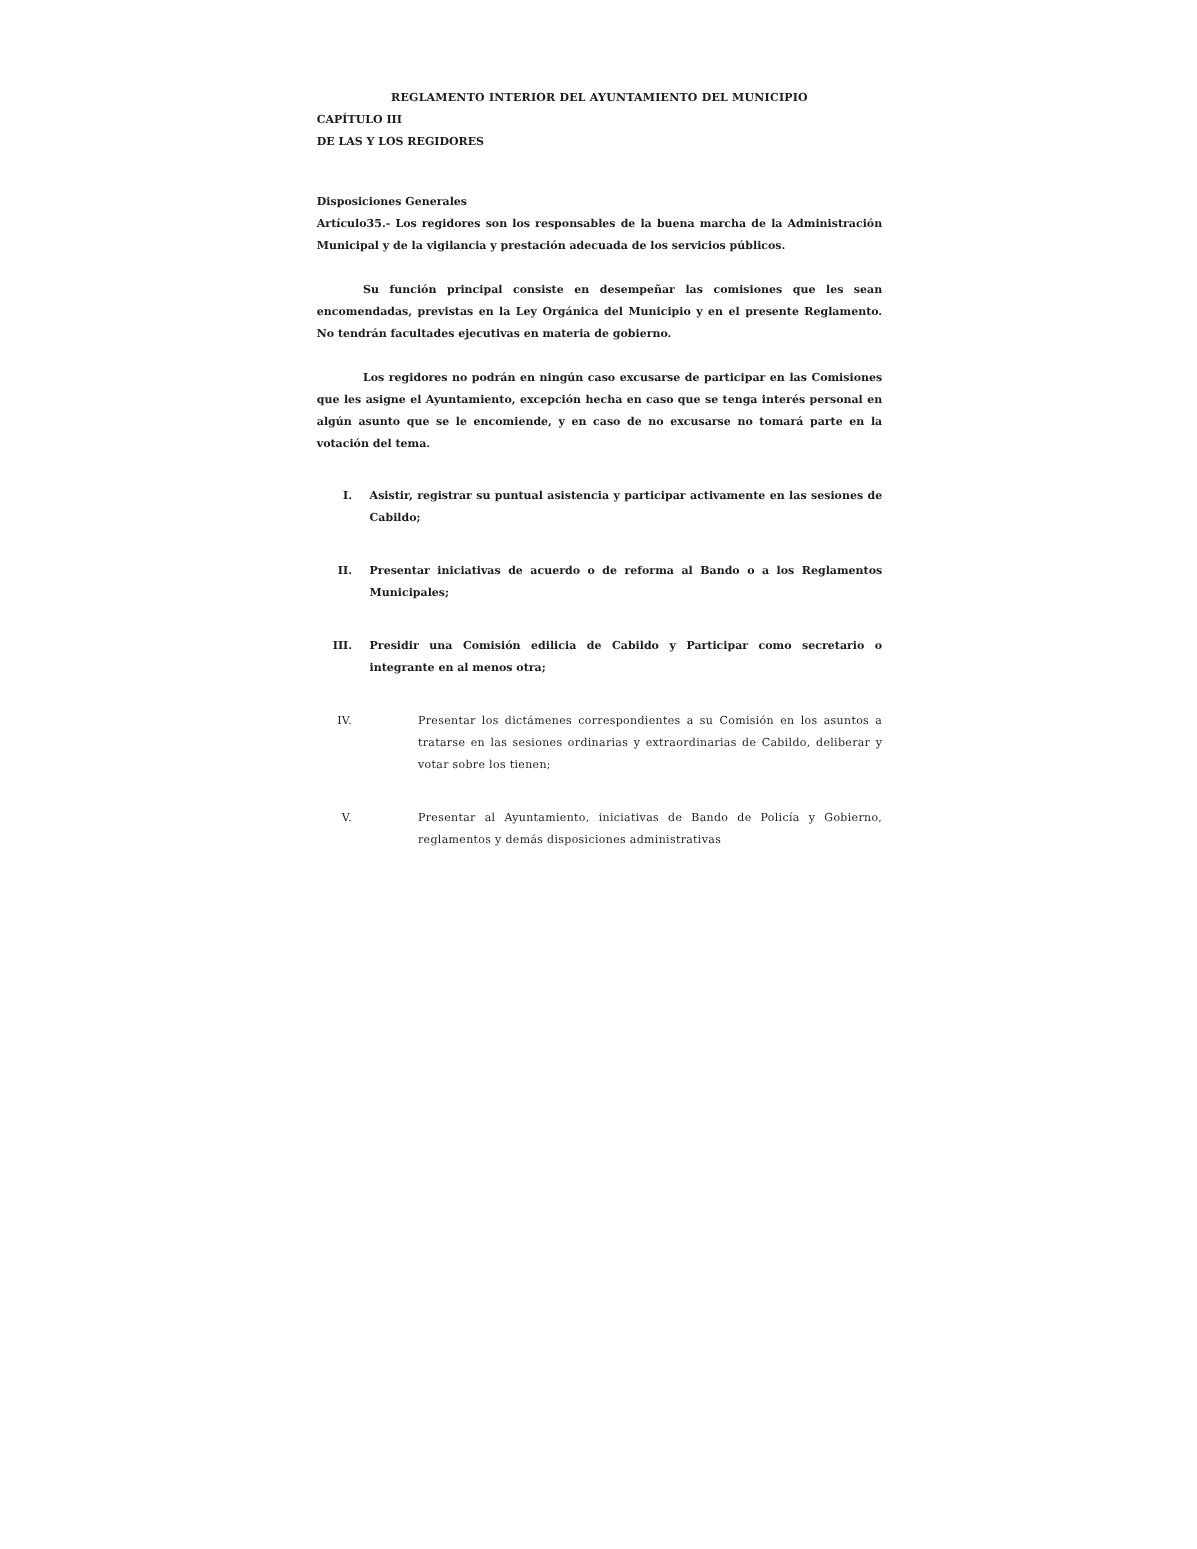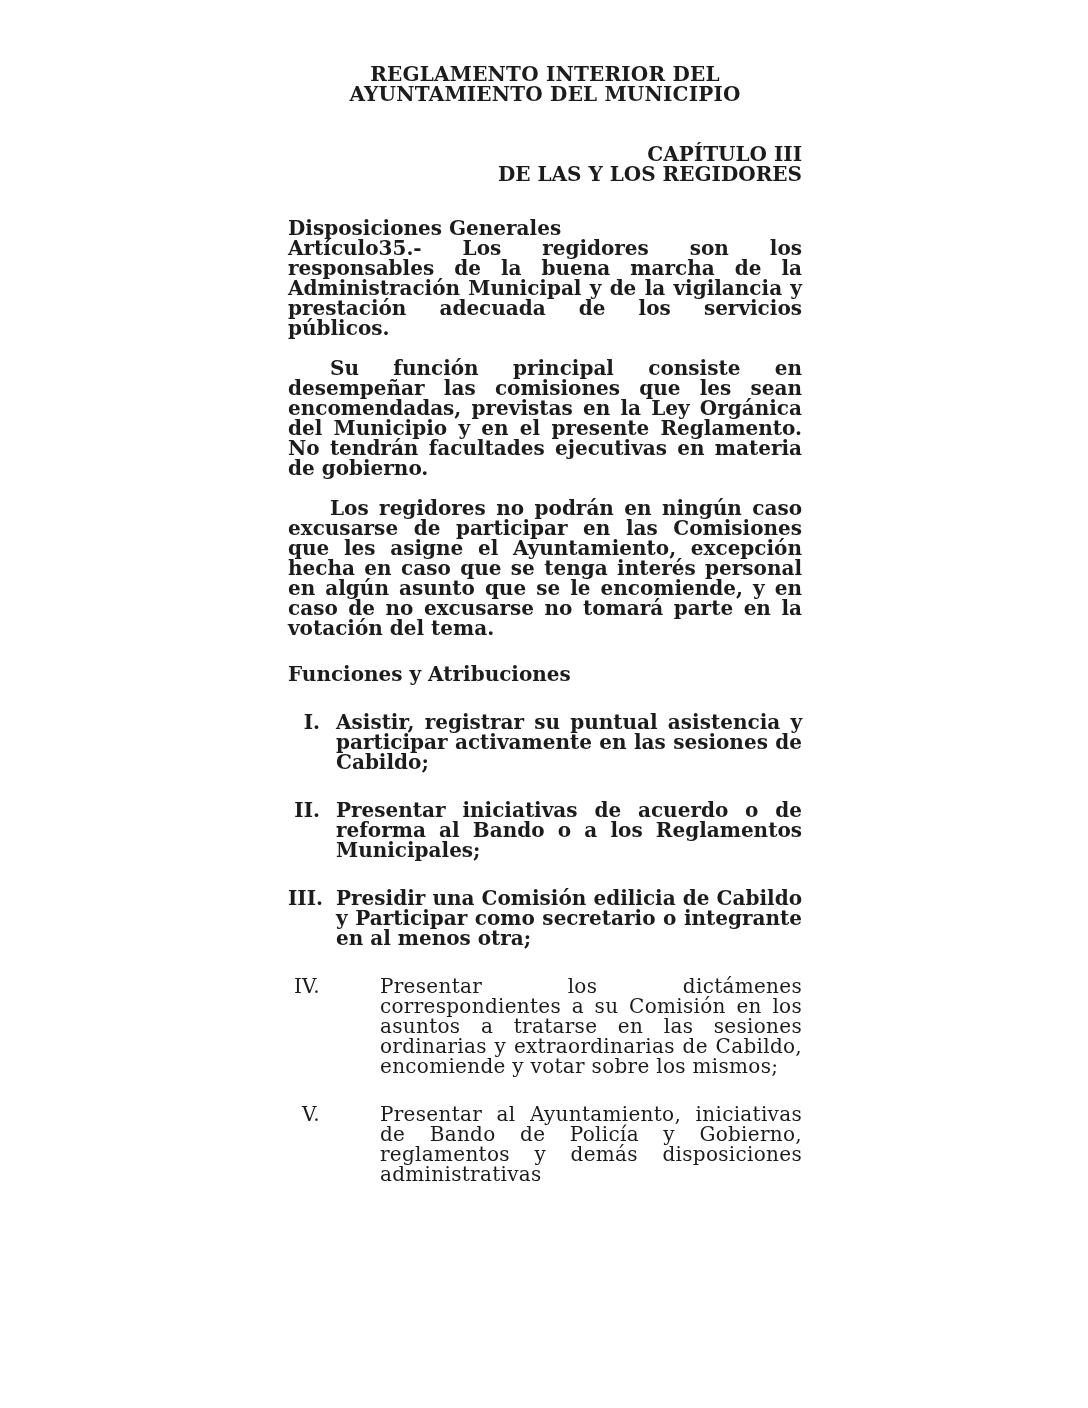--- a/index.html
+++ b/index.html
@@ -10,34 +10,33 @@
     height: 1408px;
     margin: 0 auto;
     background: #ffffff;
     font-family: "DejaVu Serif", "Liberation Serif", serif;
     color: #1c1c1c;
     overflow: hidden;
   }
   .content {
     position: absolute;
     left: 288px;
-    top: 64px;
+    top: 80px;
     width: 514px;
-    font-size: 20px;
+    font-size: 10px;
     line-height: 20px;
   }
   .doc-title {
     text-align: center;
     font-weight: bold;
     letter-spacing: 0.2px;
   }
   .chapter-block {
-    text-align: right;
+    text-align: left;
     font-weight: bold;
-    margin-top: 40px;
   }
   .section-heading {
     font-weight: bold;
     margin-top: 34px;
   }
   .section-heading.second { margin-top: 26px; }
   p.body-para {
     margin: 0;
     text-align: justify;
     font-weight: bold;
@@ -79,21 +78,20 @@
     </div>
 
     <div class="section-heading">Disposiciones Generales</div>
 
     <p class="body-para first"><span class="art-label">Artículo35.-</span><span> Los regidores son los responsables de la buena marcha de la Administración Municipal y de la vigilancia y prestación adecuada de los servicios públicos.</span></p>
 
     <p class="body-para indent">Su función principal consiste en desempeñar las comisiones que les sean encomendadas, previstas en la Ley Orgánica del Municipio y en el presente Reglamento. No tendrán facultades ejecutivas en materia de gobierno.</p>
 
     <p class="body-para indent">Los regidores no podrán en ningún caso excusarse de participar en las Comisiones que les asigne el Ayuntamiento, excepción hecha en caso que se tenga interés personal en algún asunto que se le encomiende, y en caso de no excusarse no tomará parte en la votación del tema.</p>
 
-    <div class="section-heading second">Funciones y Atribuciones</div>
 
 
     <div class="list-wrap">
 
       <div class="list-item heavy">
         <div class="numeral">I.</div>
         <div class="item-text">Asistir, registrar su puntual asistencia y participar activamente en las sesiones de Cabildo;</div>
       </div>
 
       <div class="list-item heavy">
@@ -101,21 +99,21 @@
         <div class="item-text">Presentar iniciativas de acuerdo o de reforma al Bando o a los Reglamentos Municipales;</div>
       </div>
 
       <div class="list-item heavy">
         <div class="numeral">III.</div>
         <div class="item-text">Presidir una Comisión edilicia de Cabildo y Participar como secretario o integrante en al menos otra;</div>
       </div>
 
       <div class="list-item light">
         <div class="numeral">IV.</div>
-        <div class="item-text">Presentar los dictámenes correspondientes a su Comisión en los asuntos a tratarse en las sesiones ordinarias y extraordinarias de Cabildo, encomiende y votar sobre los mismos;</div>
+        <div class="item-text">Presentar los dictámenes correspondientes a su Comisión en los asuntos a tratarse en las sesiones ordinarias y extraordinarias de Cabildo, deliberar y votar sobre los tienen;</div>
       </div>
 
       <div class="list-item light">
         <div class="numeral">V.</div>
         <div class="item-text">Presentar al Ayuntamiento, iniciativas de Bando de Policía y Gobierno, reglamentos y demás disposiciones administrativas</div>
       </div>
 
     </div>
 
   </div>

